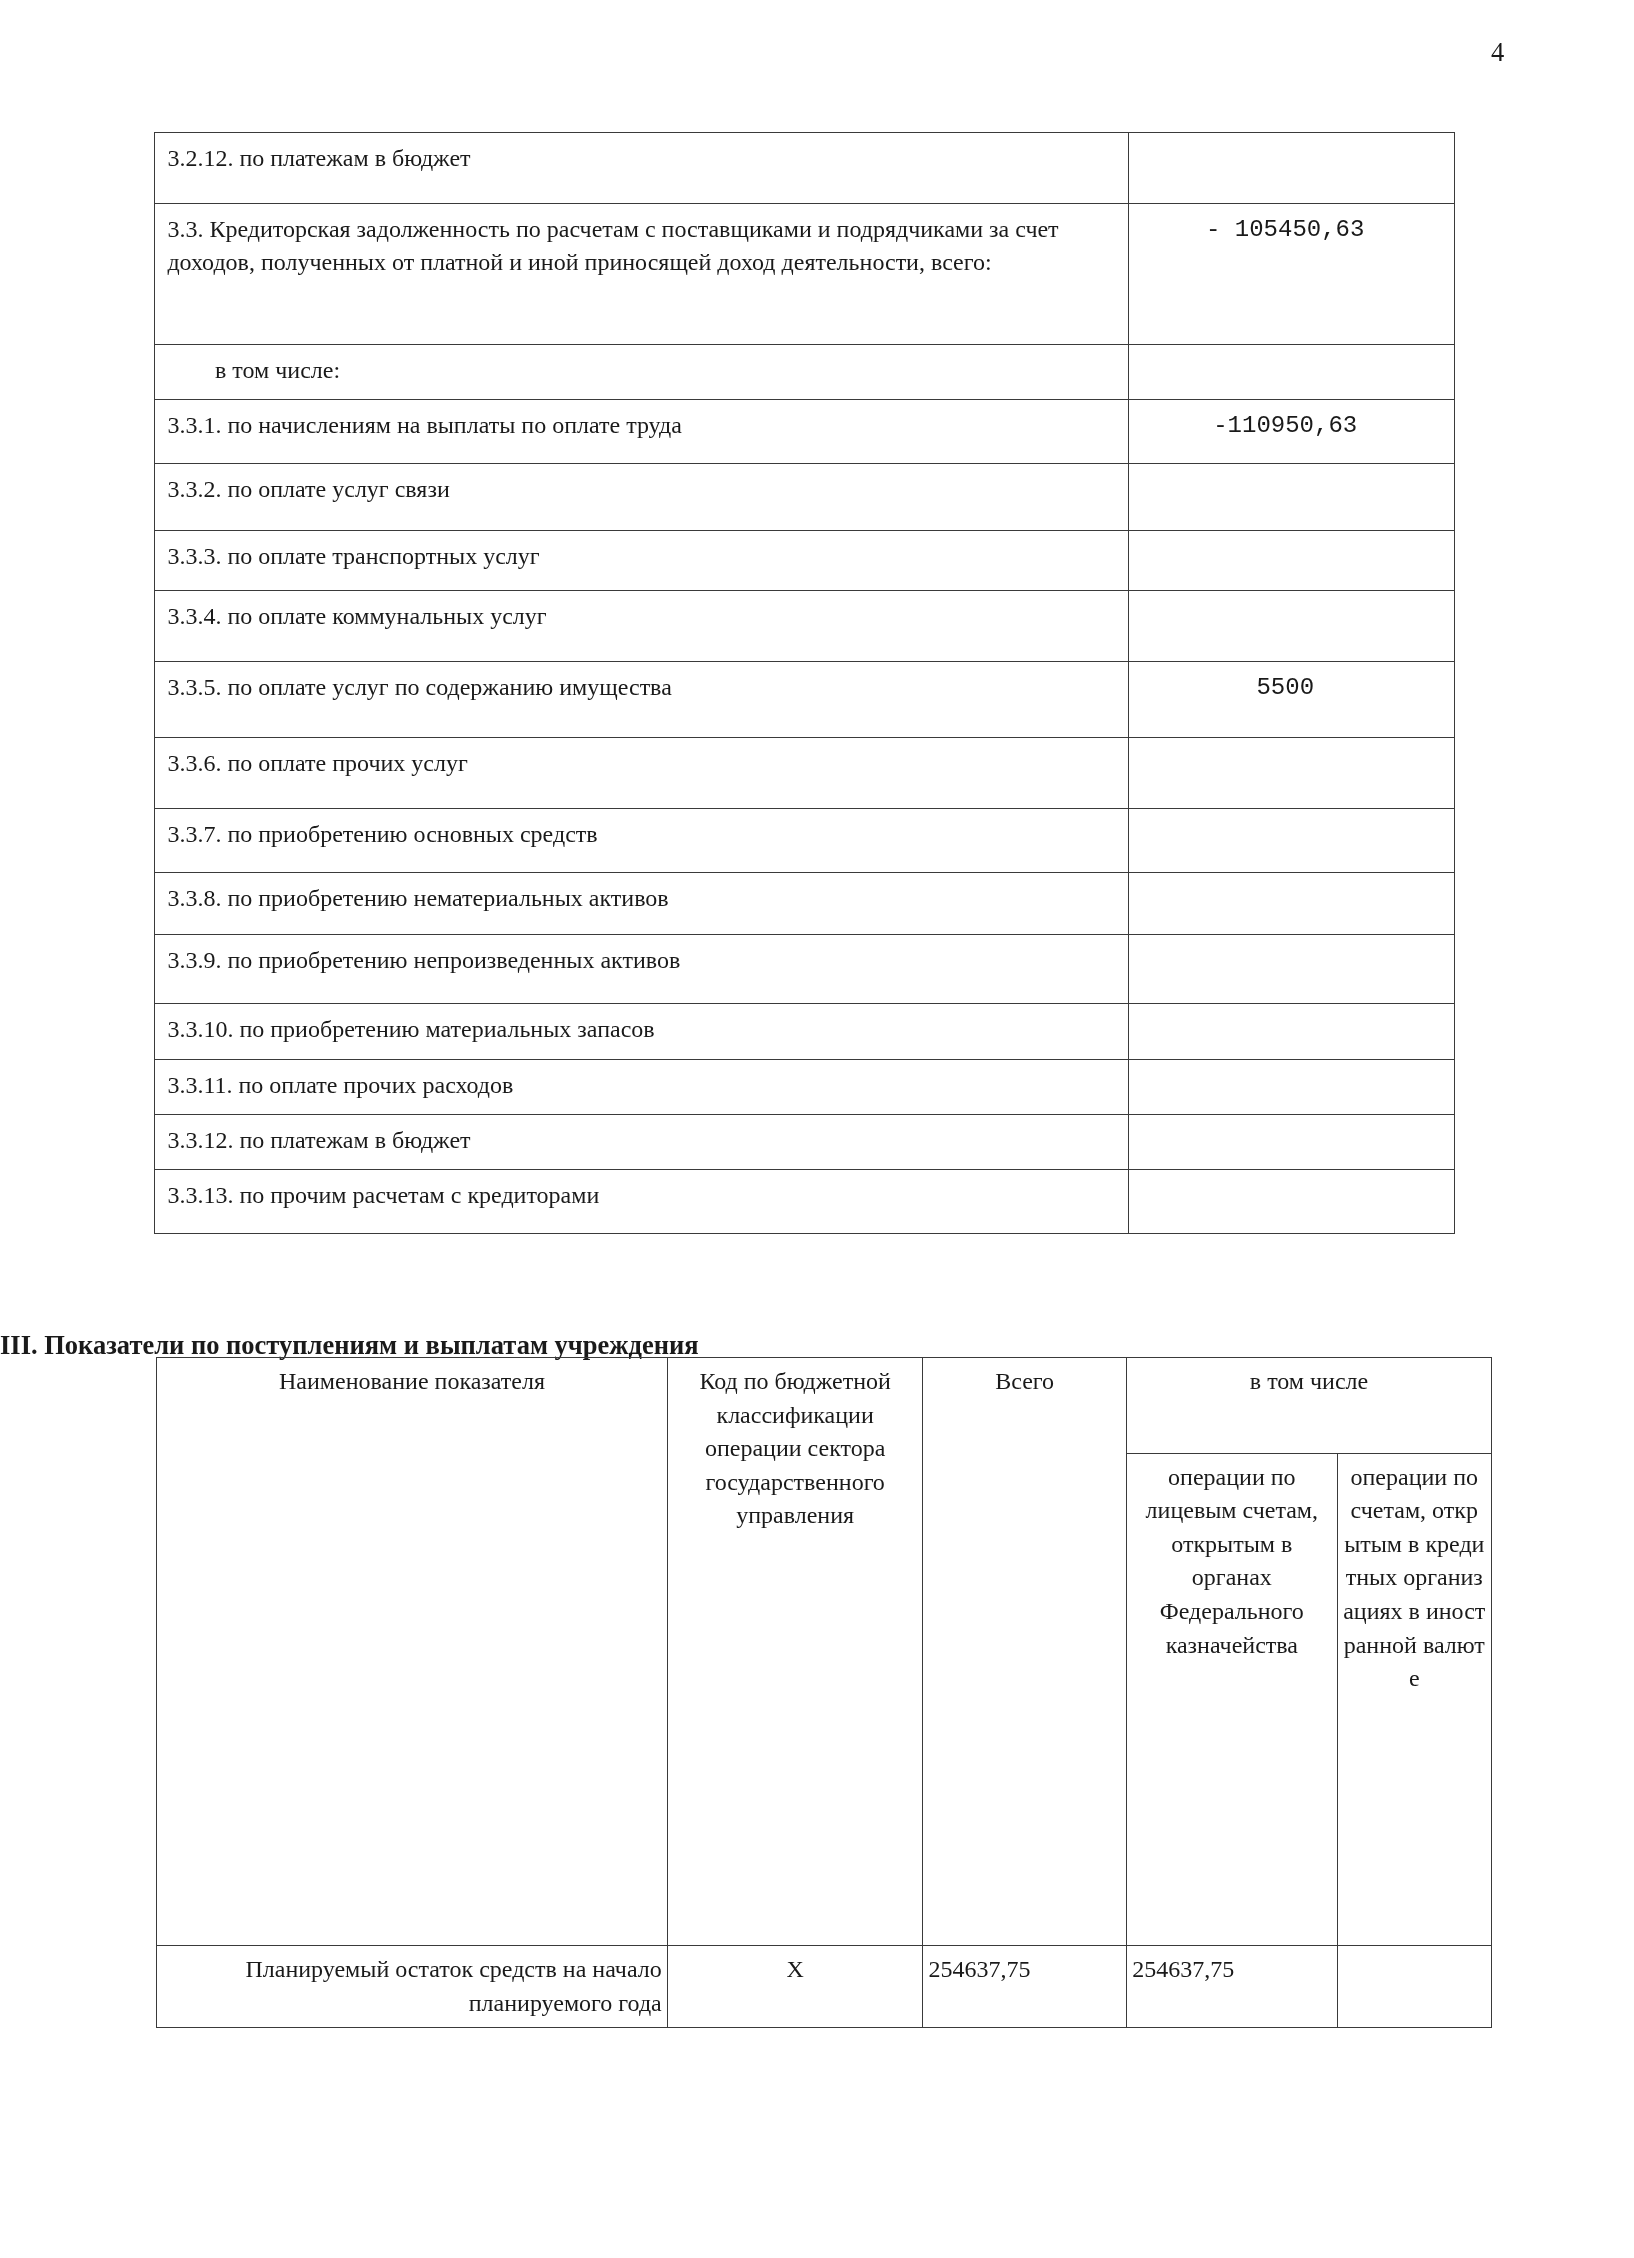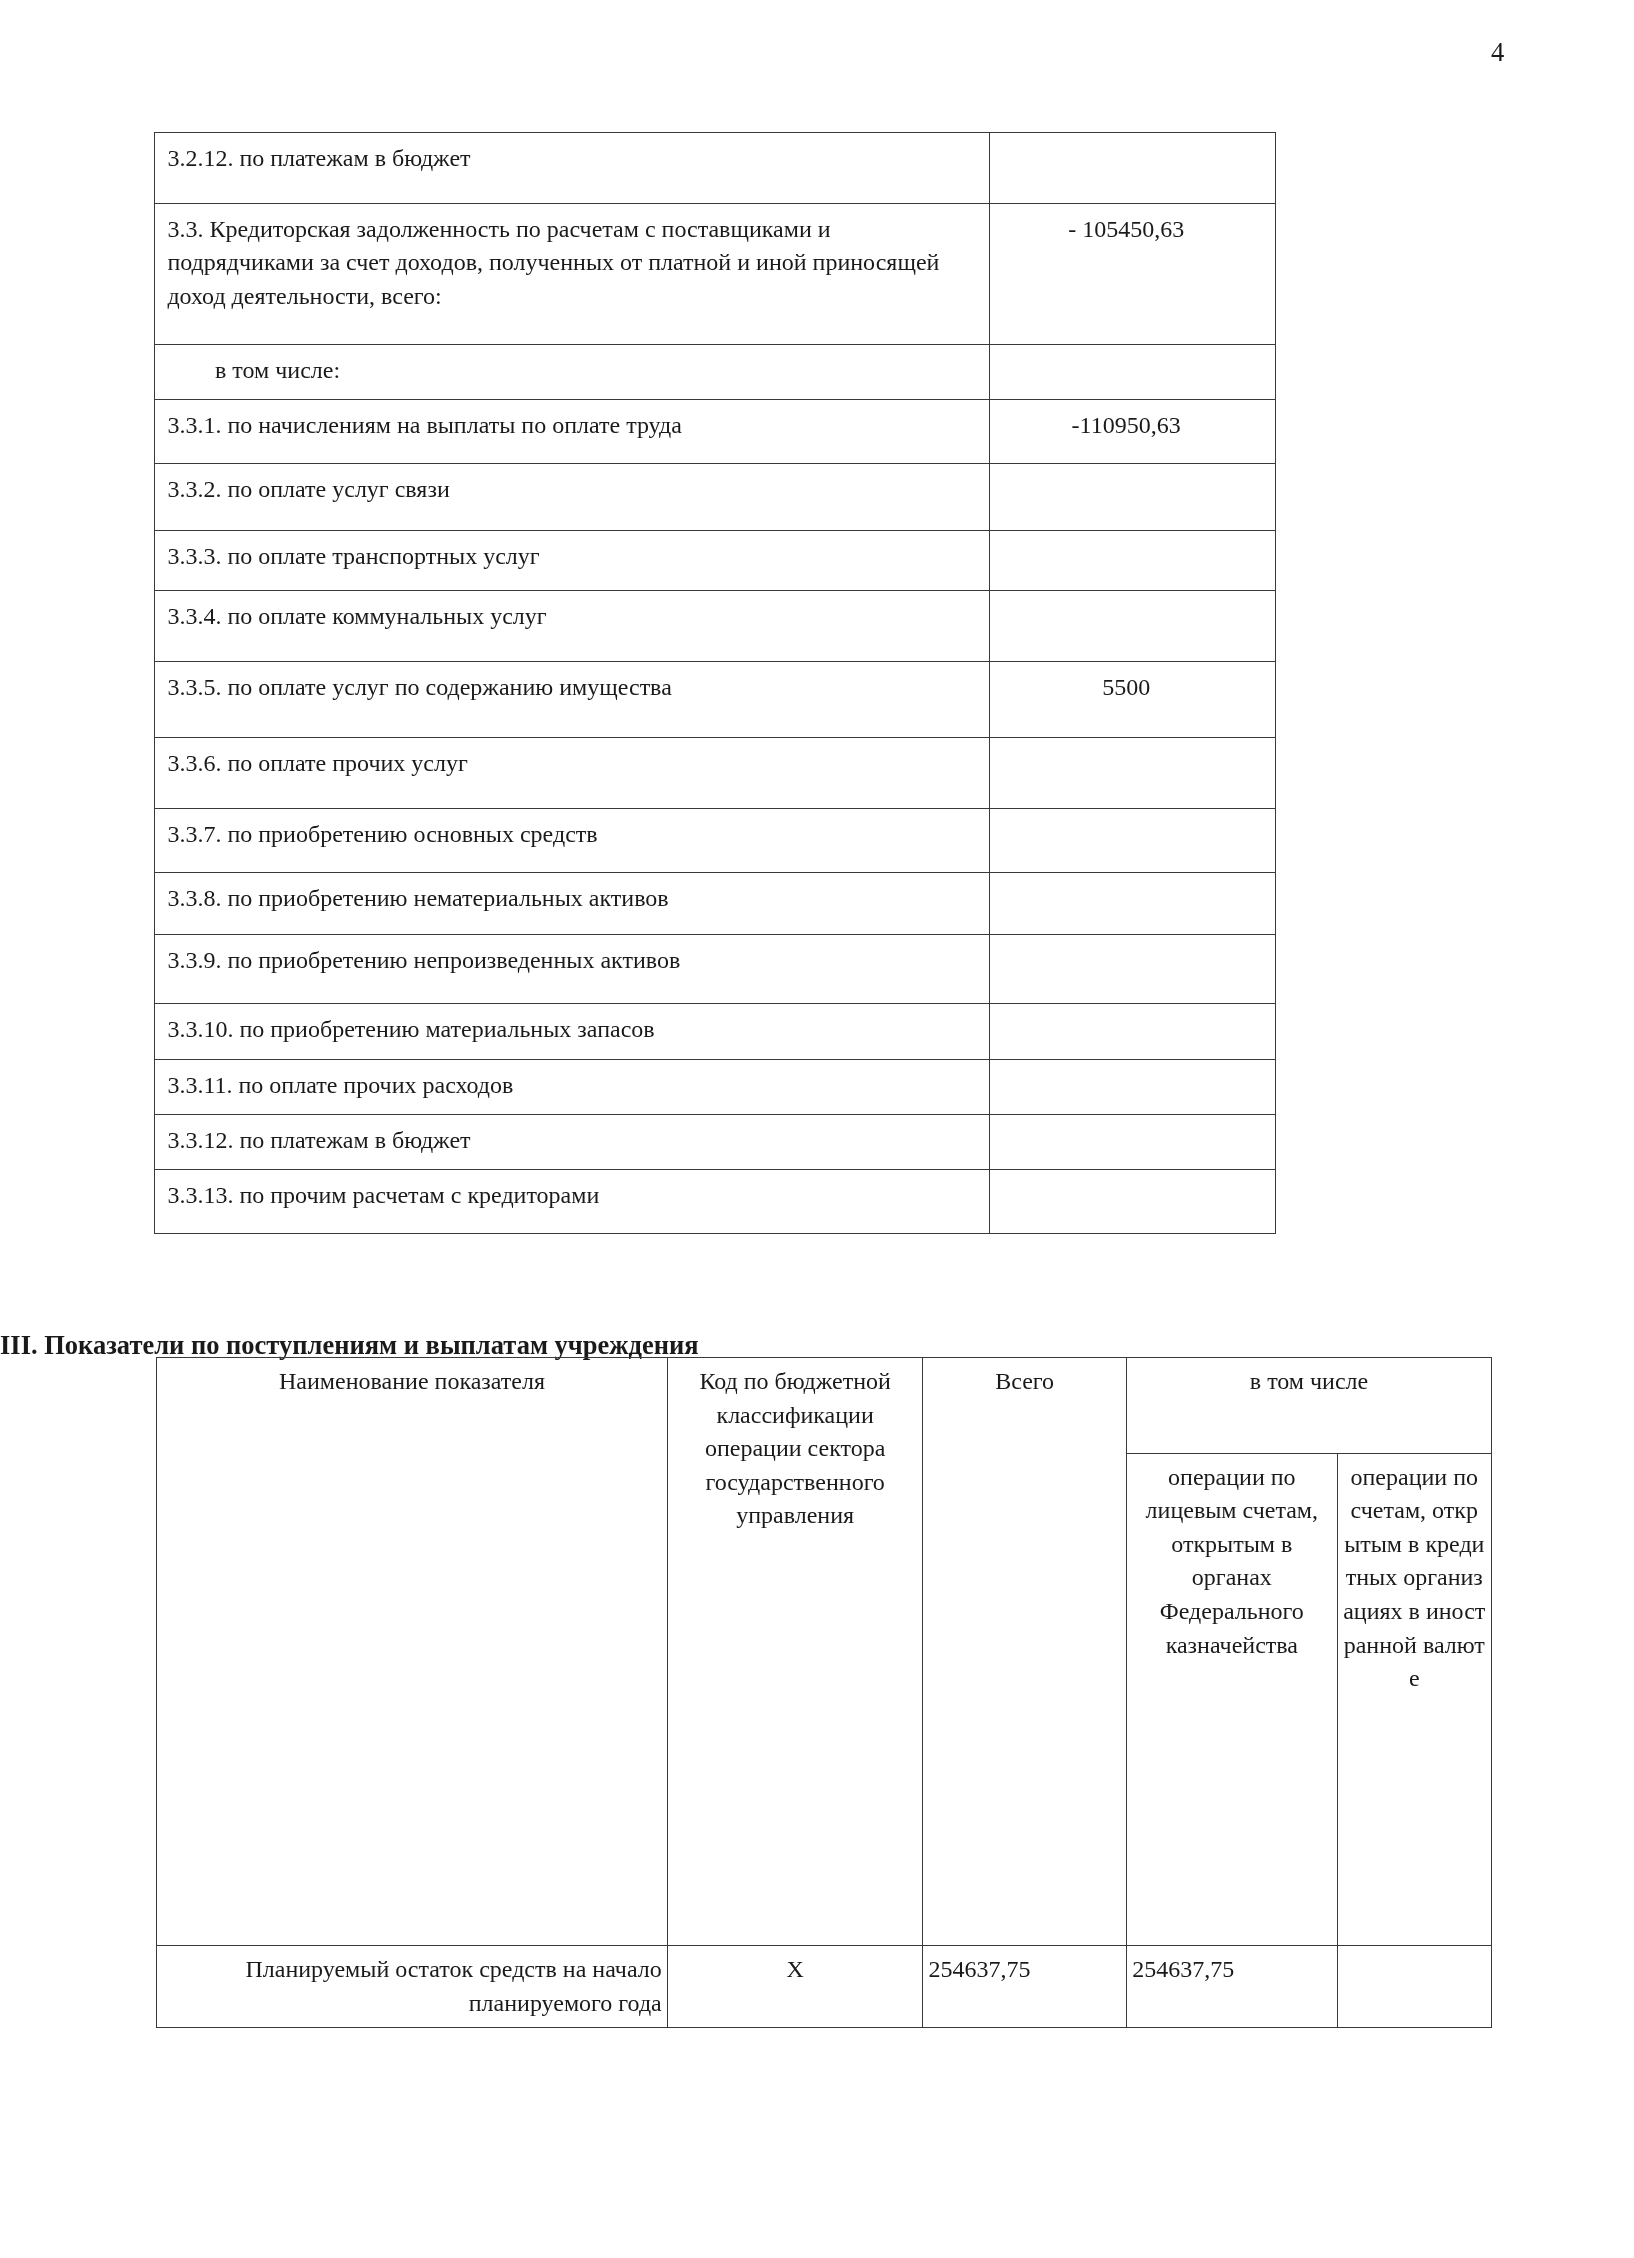--- a/index.html
+++ b/index.html
@@ -4,23 +4,23 @@
 <style>
   html, body { margin: 0; padding: 0; }
   body {
     width: 1635px; height: 2258px; background: #ffffff;
     font-family: "Liberation Serif", serif; color: #1a1a1a;
     position: relative; overflow: hidden;
   }
   .page-number { position: absolute; left: 1491px; top: 37px; font-size: 26.5px; }
   table { border-collapse: collapse; position: absolute; }
   td, th { border: 1.8px solid #3a3a3a; font-weight: normal; font-size: 24px; line-height: 1.4; vertical-align: top; }
-  #t1 { left: 154px; top: 132px; width: 1122px; }
+  #t1 { left: 154px; top: 132px; width: 1301px; }
   #t1 td.name { width: 988px; padding: 8.8px 12.4px; }
-  #t1 td.val { width: 332px; text-align: center; padding: 8.8px 12.4px 8.8px 0; }
+  #t1 td.val { width: 332px; text-align: center; padding: 8.8px 12.4px 8.8px 0; font-family: Liberation Mono, monospace; }
   #t1 td.indent { padding-left: 60px; }
   .section-title { position: absolute; left: 0; width: 1635px; top: 1330px; 
     font-weight: bold; font-size: 26.5px; }
   #t2 { left: 156px; top: 1357px; width: 1336px; }
   #t2 th, #t2 td { text-align: center; padding: 7px 5.3px; }
   #t2 td.left { text-align: right; padding-left: 12.4px; }
   .narrow { width: 104px; word-break: break-all; }
 </style>
 </head>
 <body>

